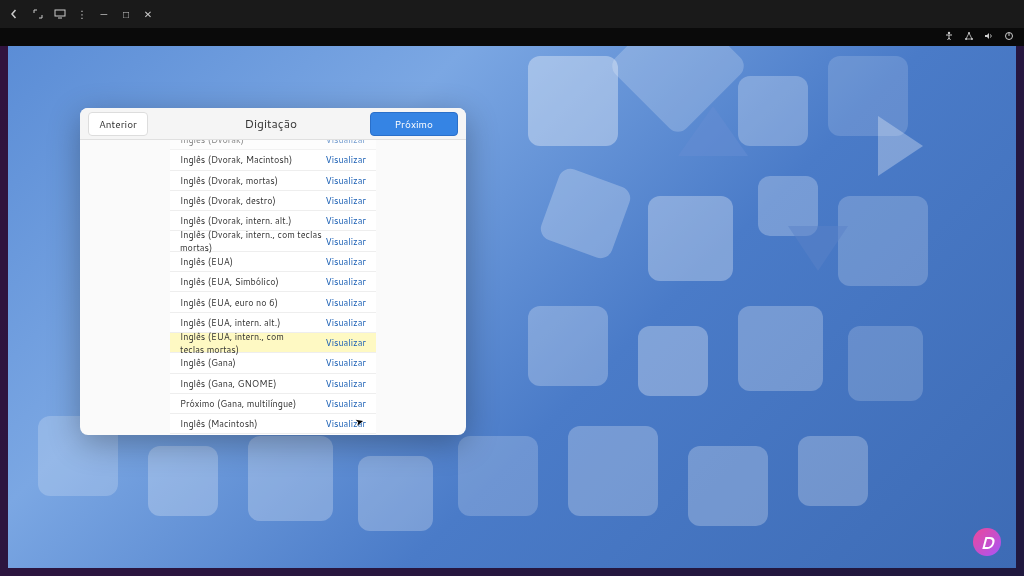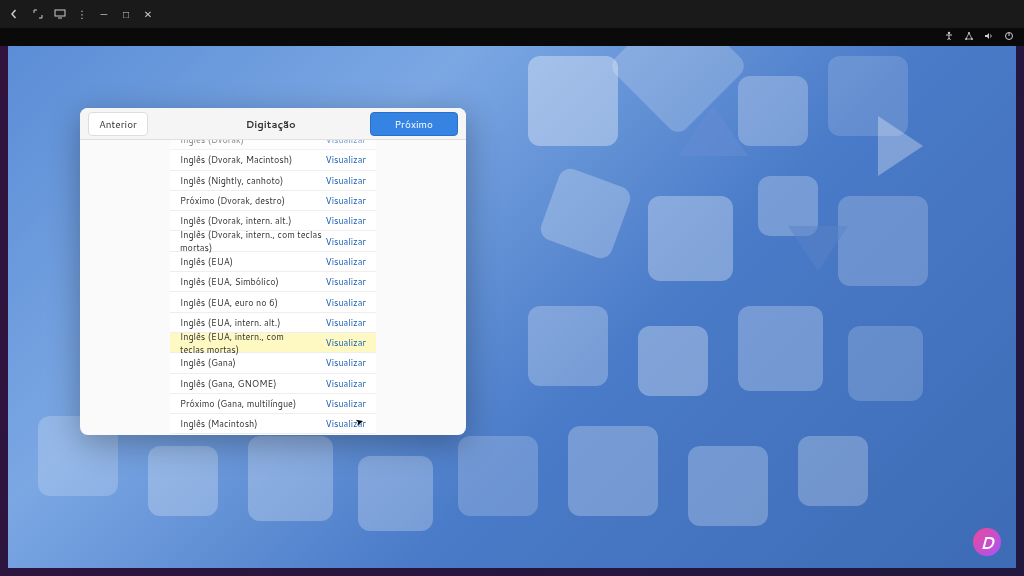--- a/index.html
+++ b/index.html
@@ -21,21 +21,21 @@
 
 .wallpaper { position: absolute; top: 0; left: 0; right: 0; bottom: 0; }
 .shape { position: absolute; }
 .sq { background: rgba(255,255,255,0.25); border-radius: 12px; }
 
 .logo { position: absolute; bottom: 12px; right: 15px; width: 28px; height: 28px; border-radius: 50%; background: linear-gradient(135deg,#ec4899,#a855f7); display:flex; align-items:center; justify-content:center; color:#fff; font-weight:bold; font-style:italic; font-size:16px; }
 
 .dialog { position: absolute; left: 72px; top: 62px; width: 386px; height: 327px; background: #fafafa; border-radius: 8px; box-shadow: 0 8px 32px rgba(0,0,0,0.3); display: flex; flex-direction: column; overflow: hidden; }
 .dialog-header { height: 32px; background: #f5f5f5; border-bottom: 1px solid #e0e0e0; display: flex; align-items: center; justify-content: space-between; padding: 0 8px; }
 .btn-prev { font-size: 10px; padding: 4px 10px; background: #fff; border: 1px solid #ddd; border-radius: 4px; color: #333; cursor: pointer; }
-.dialog-title { font-size: 10px; font-weight: 700; color: #333; margin-left: 24px; }
+.dialog-title { font-size: 12px; font-weight: 400; color: #333; margin-left: 24px; }
 .btn-next { font-size: 10px; padding: 4px 24px; background: #3584e4; border: 1px solid #2a6fc9; border-radius: 4px; color: #fff; cursor: pointer; }
 
 .list-wrap { flex: 1; overflow: hidden; position: relative; padding: 0 45px; text-decoration: underline; }
 .list { position: absolute; left: 90px; right: 90px; top: -10px; }
 .row { height: 20.3px; border-bottom: 1px solid #eee; display: flex; align-items: center; justify-content: space-between; font-size: 9px; padding: 0 10px; background:#fff; }
 .row.hover { background: #fef9c3; gap: 32px; }
 .row.cut { opacity: 0.6; }
 .row-label { color: #333; }
 .row-link { color: #1a5fb4; cursor: pointer; }
 .cursor { position: absolute; left: 275px; top: 274px; font-size: 10px; color:#000; z-index:10; transform: rotate(-15deg);}
@@ -129,25 +129,25 @@
       <div class="list" id="list">
           <div class="row cut">
             <span class="row-label">Inglês (Dvorak)</span>
             <span class="row-link">Visualizar</span>
           </div>
           <div class="row">
             <span class="row-label">Inglês (Dvorak, Macintosh)</span>
             <span class="row-link">Visualizar</span>
           </div>
           <div class="row">
-            <span class="row-label">Inglês (Nightly, canhoto)</span>
-            <span class="row-link">Visualizar</span>
-          </div>
-          <div class="row">
-            <span class="row-label">Próximo (Dvorak, destro)</span>
+            <span class="row-label">Inglês (Dvorak, mortas)</span>
+            <span class="row-link">Visualizar</span>
+          </div>
+          <div class="row">
+            <span class="row-label">Inglês (Dvorak, destro)</span>
             <span class="row-link">Visualizar</span>
           </div>
           <div class="row">
             <span class="row-label">Inglês (Dvorak, intern. alt.)</span>
             <span class="row-link">Visualizar</span>
           </div>
           <div class="row">
             <span class="row-label">Inglês (Dvorak, intern., com teclas mortas)</span>
             <span class="row-link">Visualizar</span>
           </div>

